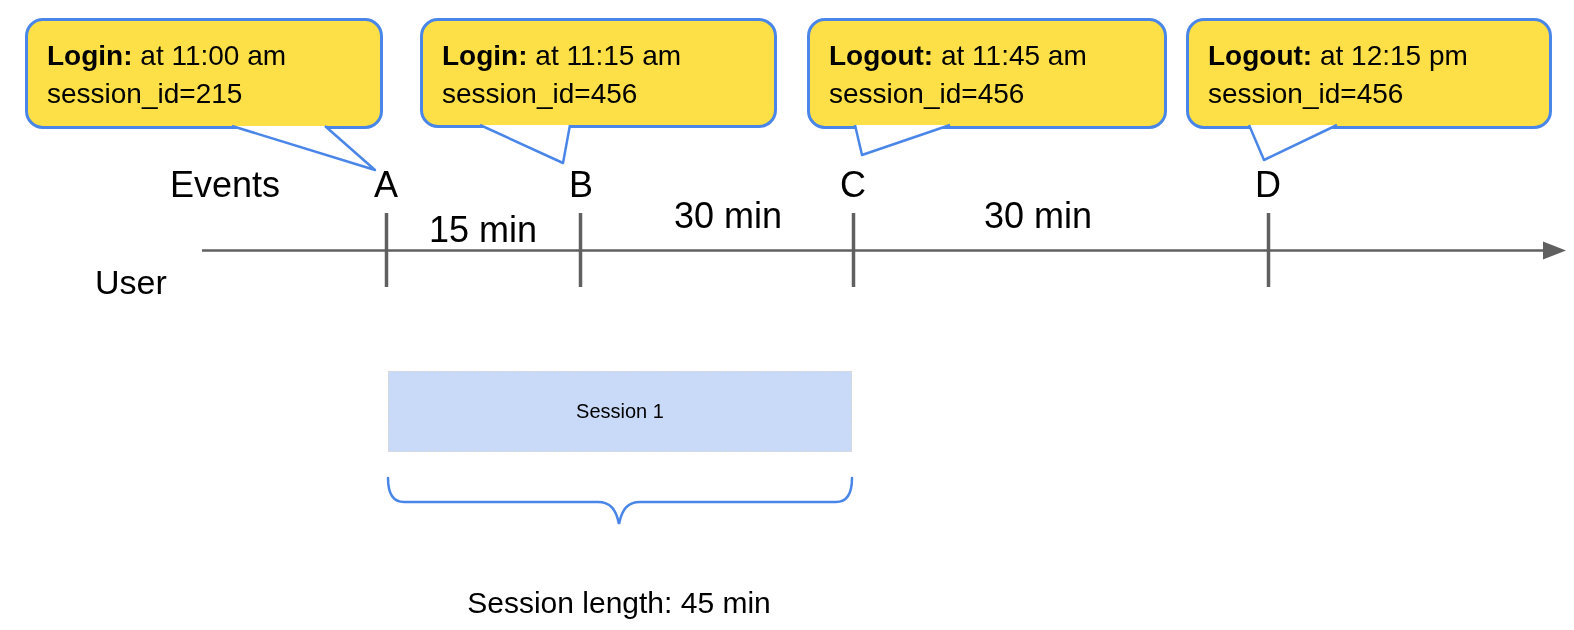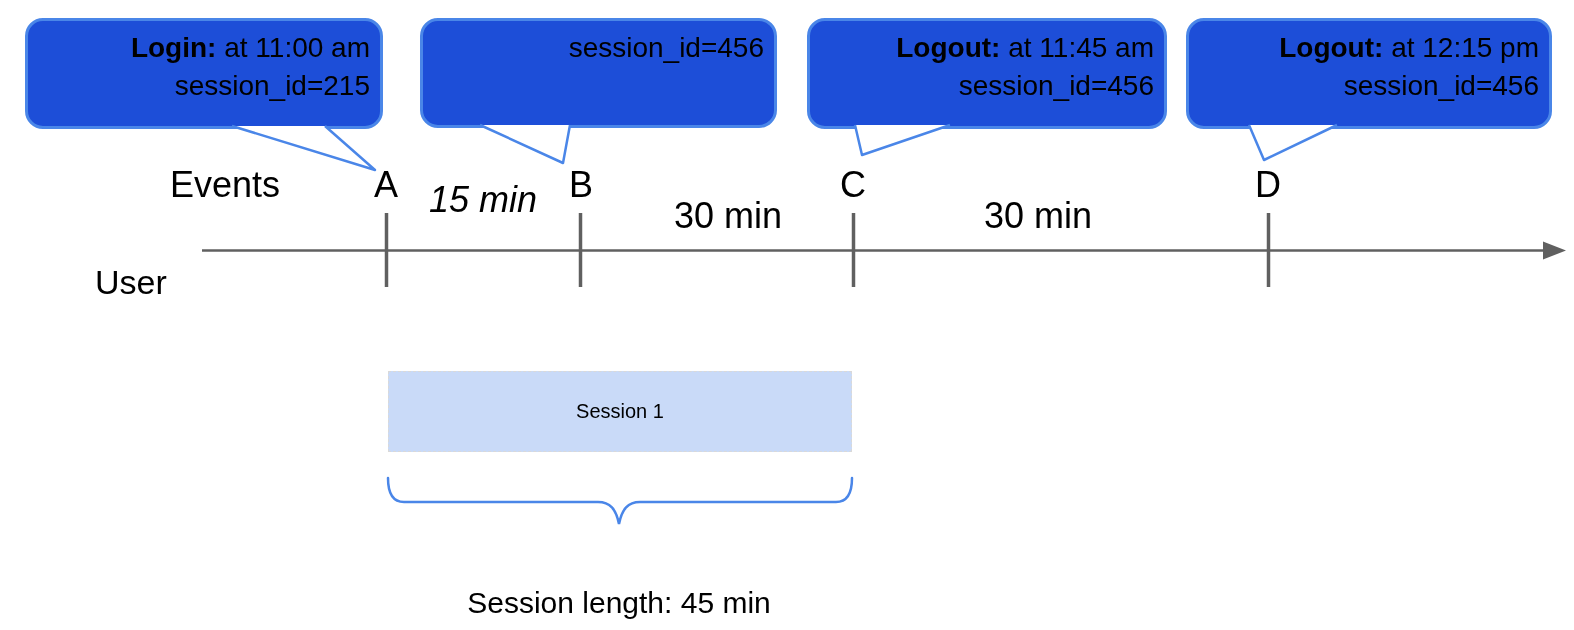--- a/index.html
+++ b/index.html
@@ -12,27 +12,26 @@
     color: var(--text, #000);
     overflow: hidden;
   }
 
   
   .bubble {
     position: absolute;
     box-sizing: border-box;
     border: 3px solid var(--accent-blue, #4a86e8);
     border-radius: 18px;
-    background: #1d4ed8;
-    padding: 8px 10px 0 19px;
+    background: #fde047;
+    padding: 16px 10px 0 19px;
     font-size: 28px;
     line-height: 38px;
     z-index: 1;
     white-space: nowrap;
-    text-align: right;
   }
   .bubble .bold { font-weight: bold; }
 
   
   #lines {
     position: absolute;
     left: 0; top: 0;
     z-index: 2;
     pointer-events: none;
   }
@@ -72,20 +71,21 @@
 <body>
 
 <div id="canvas">
 
   <div class="bubble" style="left:25px; top:18px; width:358px; height:111px;">
     <div><span class="bold">Login:</span> <span>at 11:00 am</span></div>
     <div>session_id=215</div>
   </div>
 
   <div class="bubble" style="left:420px; top:18px; width:357px; height:110px;">
+    <div><span class="bold">Login:</span> <span>at 11:15 am</span></div>
     <div>session_id=456</div>
   </div>
 
   <div class="bubble" style="left:807px; top:18px; width:360px; height:111px;">
     <div><span class="bold">Logout:</span> <span>at 11:45 am</span></div>
     <div>session_id=456</div>
   </div>
 
   <div class="bubble" style="left:1186px; top:18px; width:366px; height:111px;">
     <div><span class="bold">Logout:</span> <span>at 12:15 pm</span></div>
@@ -109,21 +109,21 @@
 
     <path class="blue-stroke" d="M 388,478 C 388,494 393,502 404,502 L 598,502 C 610,502 616,509 619,524 C 622,509 628,502 640,502 L 836,502 C 847,502 852,494 852,478"></path>
   </svg>
 
   <div class="lbl" style="left:155px; top:171px; width:140px;">Events</div>
   <div class="lbl tick-letter" style="left:356px; top:171px;">A</div>
   <div class="lbl tick-letter" style="left:551px; top:171px;">B</div>
   <div class="lbl tick-letter" style="left:823px; top:171px;">C</div>
   <div class="lbl tick-letter" style="left:1238px; top:171px;">D</div>
 
-  <div class="lbl interval" style="left:418px; top:186px;font-style:italic;">15 min</div>
+  <div class="lbl interval" style="left:418px; top:216px;">15 min</div>
   <div class="lbl interval" style="left:663px; top:202px;">30 min</div>
   <div class="lbl interval" style="left:973px; top:202px;">30 min</div>
 
   <div class="lbl user-lbl" style="left:95px; top:237px; width:120px;margin-top:28px;">User</div>
 
   <div class="session-box">
     <span>Session 1</span>
   </div>
 
   <div class="session-length">Session length: 45 min</div>

